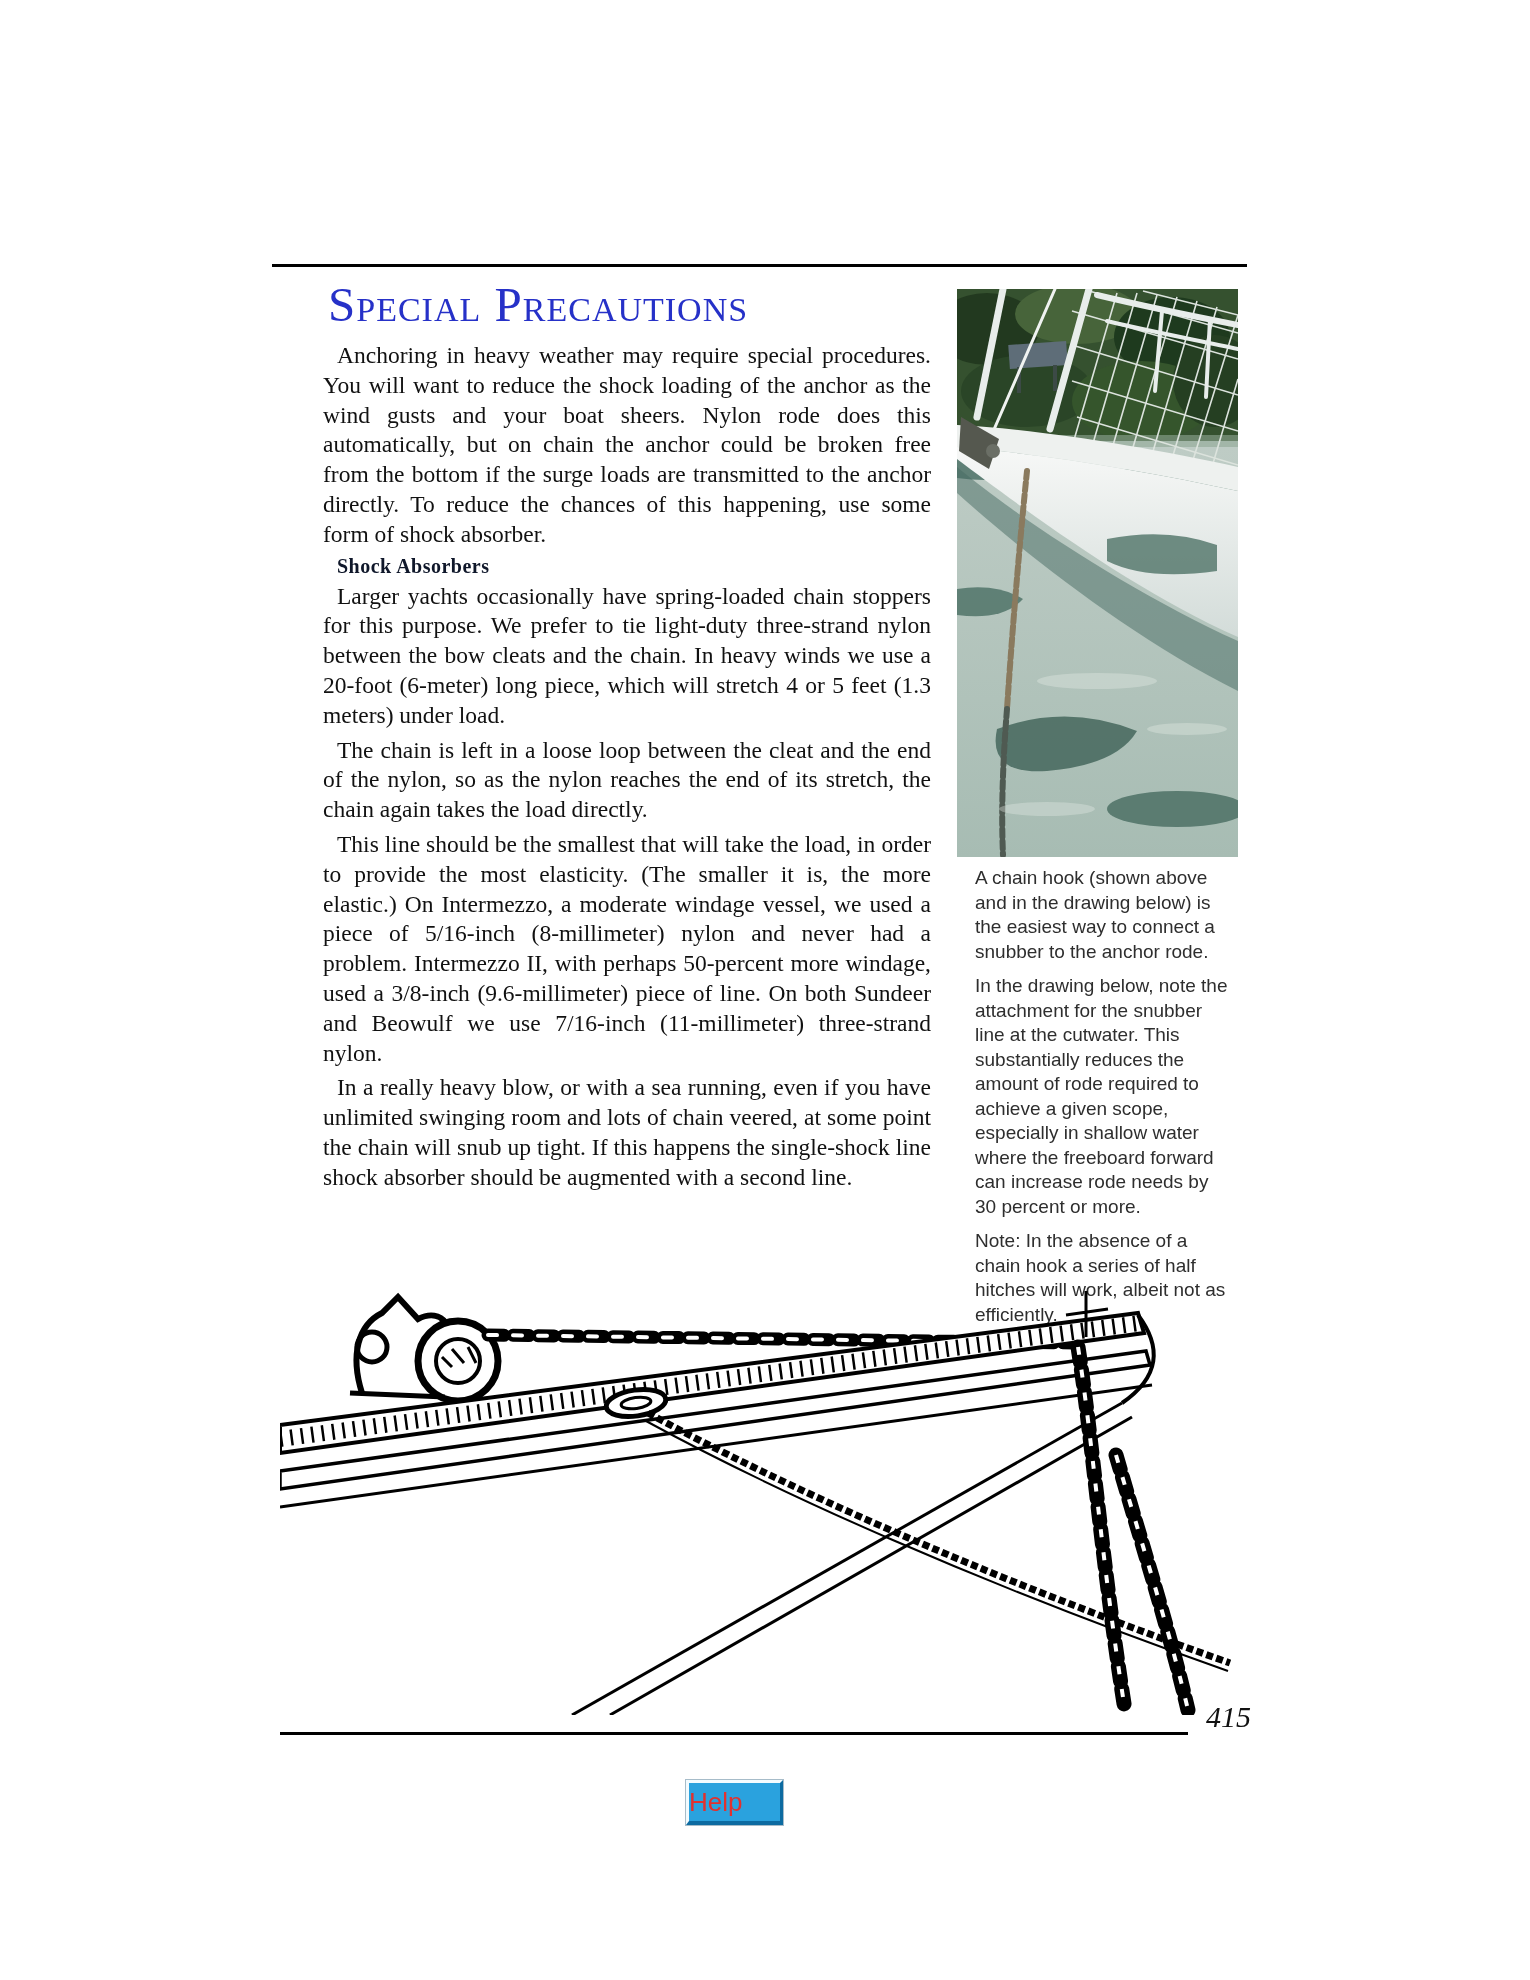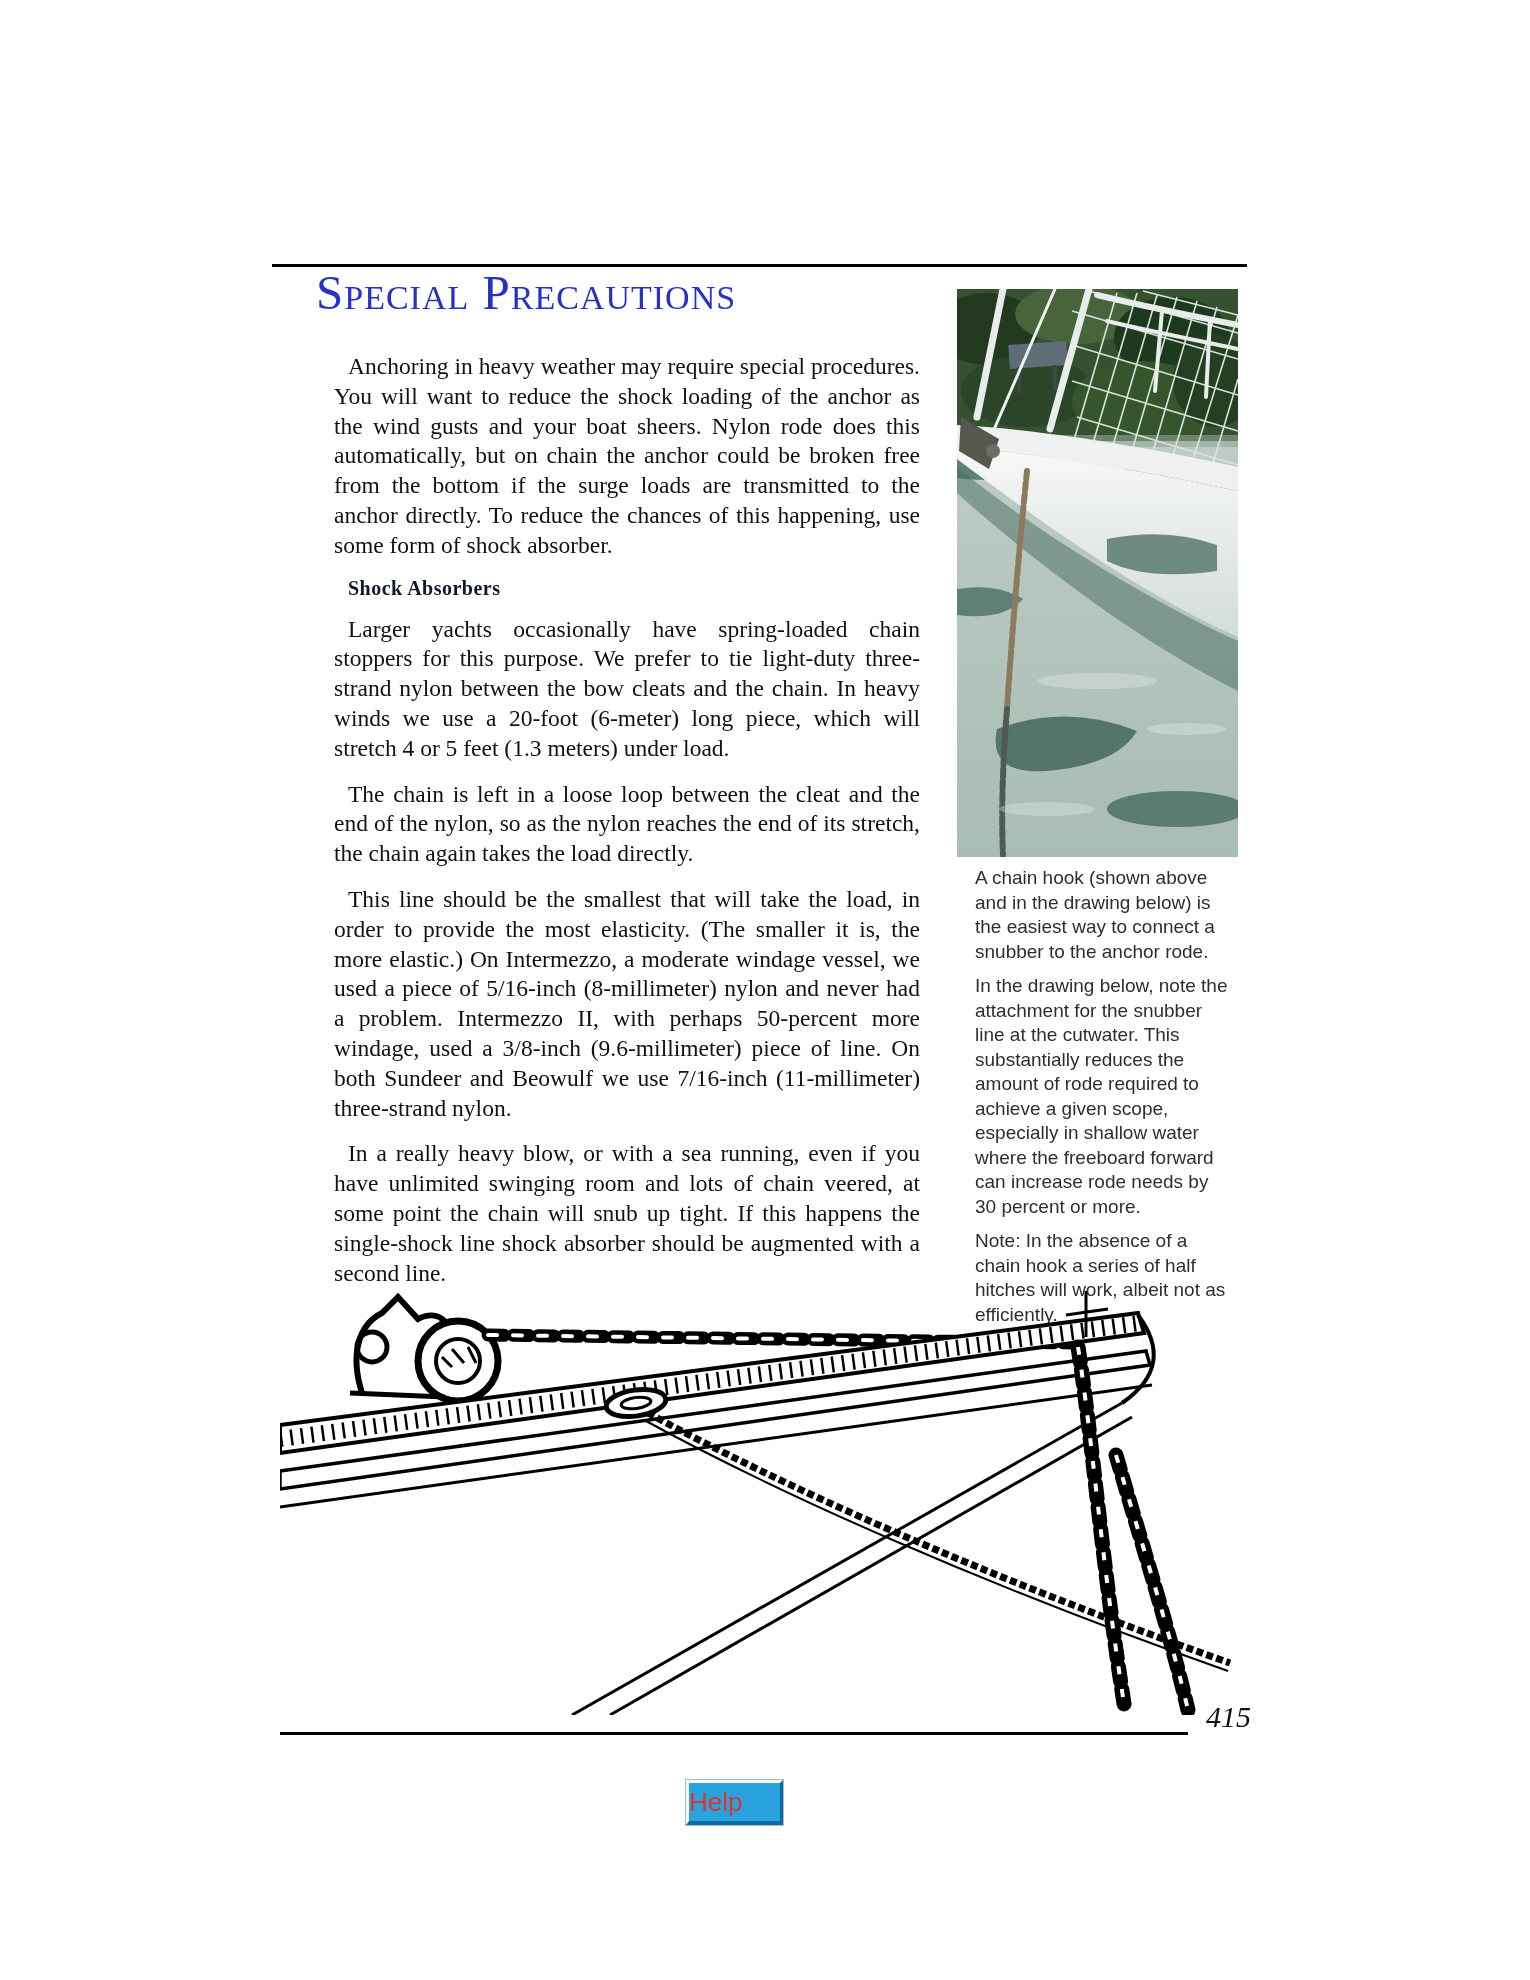--- a/index.html
+++ b/index.html
@@ -2,29 +2,29 @@
 <html><head>
 <meta charset="utf-8">
 <style>
   html,body{margin:0;padding:0;background:#ffffff;}
   .page{
     position:relative;width:1530px;height:1980px;background:#ffffff;
     font-family:"Liberation Serif",serif;color:#111;overflow:hidden;
   }
   .rule-top{position:absolute;left:272px;top:264px;width:975px;height:3px;background:#000;}
   .article-title{
-    position:absolute;left:316px;top:268px;margin:0;
+    position:absolute;left:316px;top:268px;margin:12px;
     font-variant:small-caps;font-weight:normal;font-size:49px;line-height:1;
     color:#2631c8;letter-spacing:1px;
   }
   .main-col{
     position:absolute;left:318px;top:336px;width:618px;
     font-size:23.5px;line-height:29.8px;text-align:justify;
   }
-  .main-col p{margin:16px;text-indent:14px;}
+  .main-col p{margin:5px;text-indent:14px;}
   .section-heading{
     margin:10px 0 3px;text-indent:0;
     color:#0f172a;font-weight:bold;font-size:20px;line-height:1.1;letter-spacing:.5px;
   }
   .photo{position:absolute;left:957px;top:289px;width:281px;height:568px;}
   .captions{
     position:absolute;left:967px;top:866px;width:273px;
     font-family:"Liberation Sans",sans-serif;font-size:19px;line-height:24.5px;color:#2e2e2e;
   }
   .captions p{margin:0 8px 10px;}

